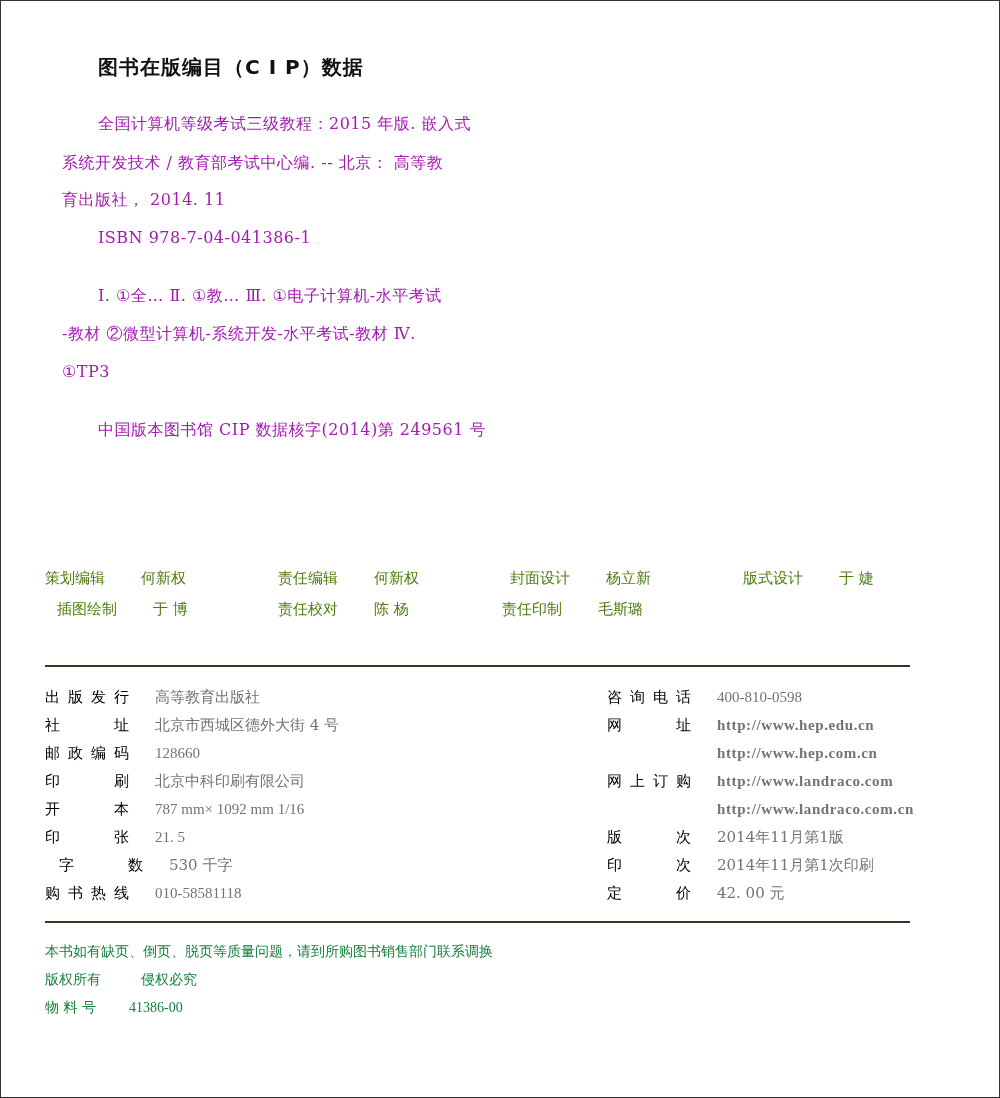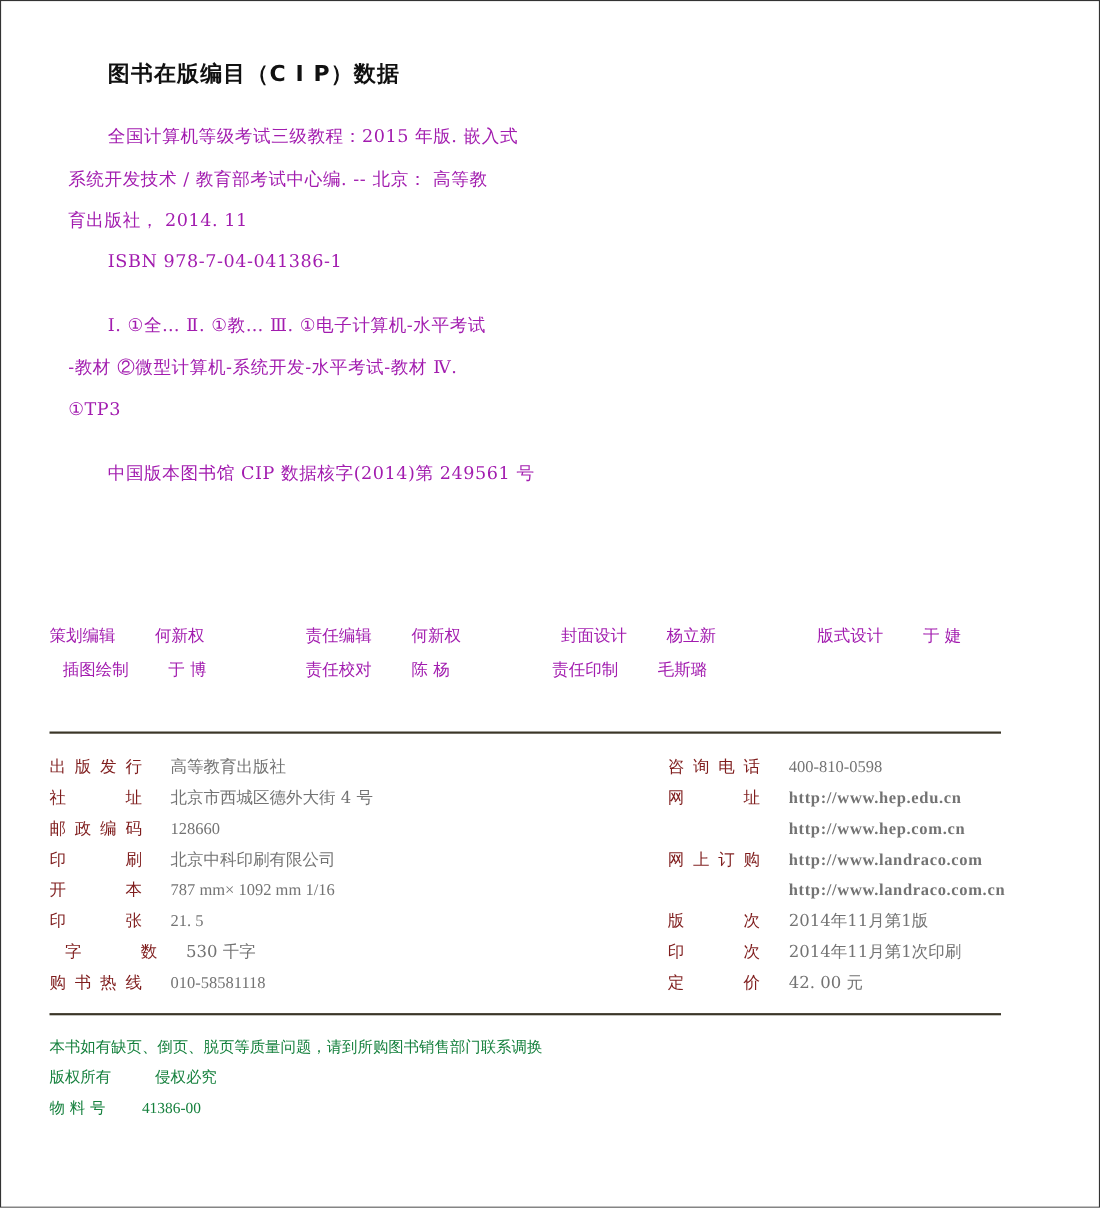--- a/index.html
+++ b/index.html
@@ -33,21 +33,21 @@
       color: #111;
     }
     .cip-body {
       font-size: 16px;
       color: #a21caf;
       letter-spacing: 0.5px;
     }
 
     .credits {
       font-size: 15px;
-      color: #a21caf;
+      color: #4d7c0f;
     }
     .credit-label { display: inline-block; width: 96px; }
     .credit-value { display: inline-block; }
 
     .rule {
       position: absolute;
       left: 45px;
       width: 865px;
       height: 2px;
       background: #3b3628;
@@ -56,21 +56,21 @@
     .info {
       font-size: 15px;
       color: #2b2619;
     }
     .info-label {
       display: inline-block;
       width: 84px;
       text-align: justify;
       text-align-last: justify;
       margin-right: 26px;
-      color: #7f1d1d;
+      color: #000000;
       font-family: Liberation Serif, serif;
     }
     .info-value {
       display: inline-block;
       font-family: "Liberation Serif", "DejaVu Serif", serif;
       color: #737373;
     }
     .info-value.cn {
       font-family: "DejaVu Serif", "Liberation Serif", serif;
     }

